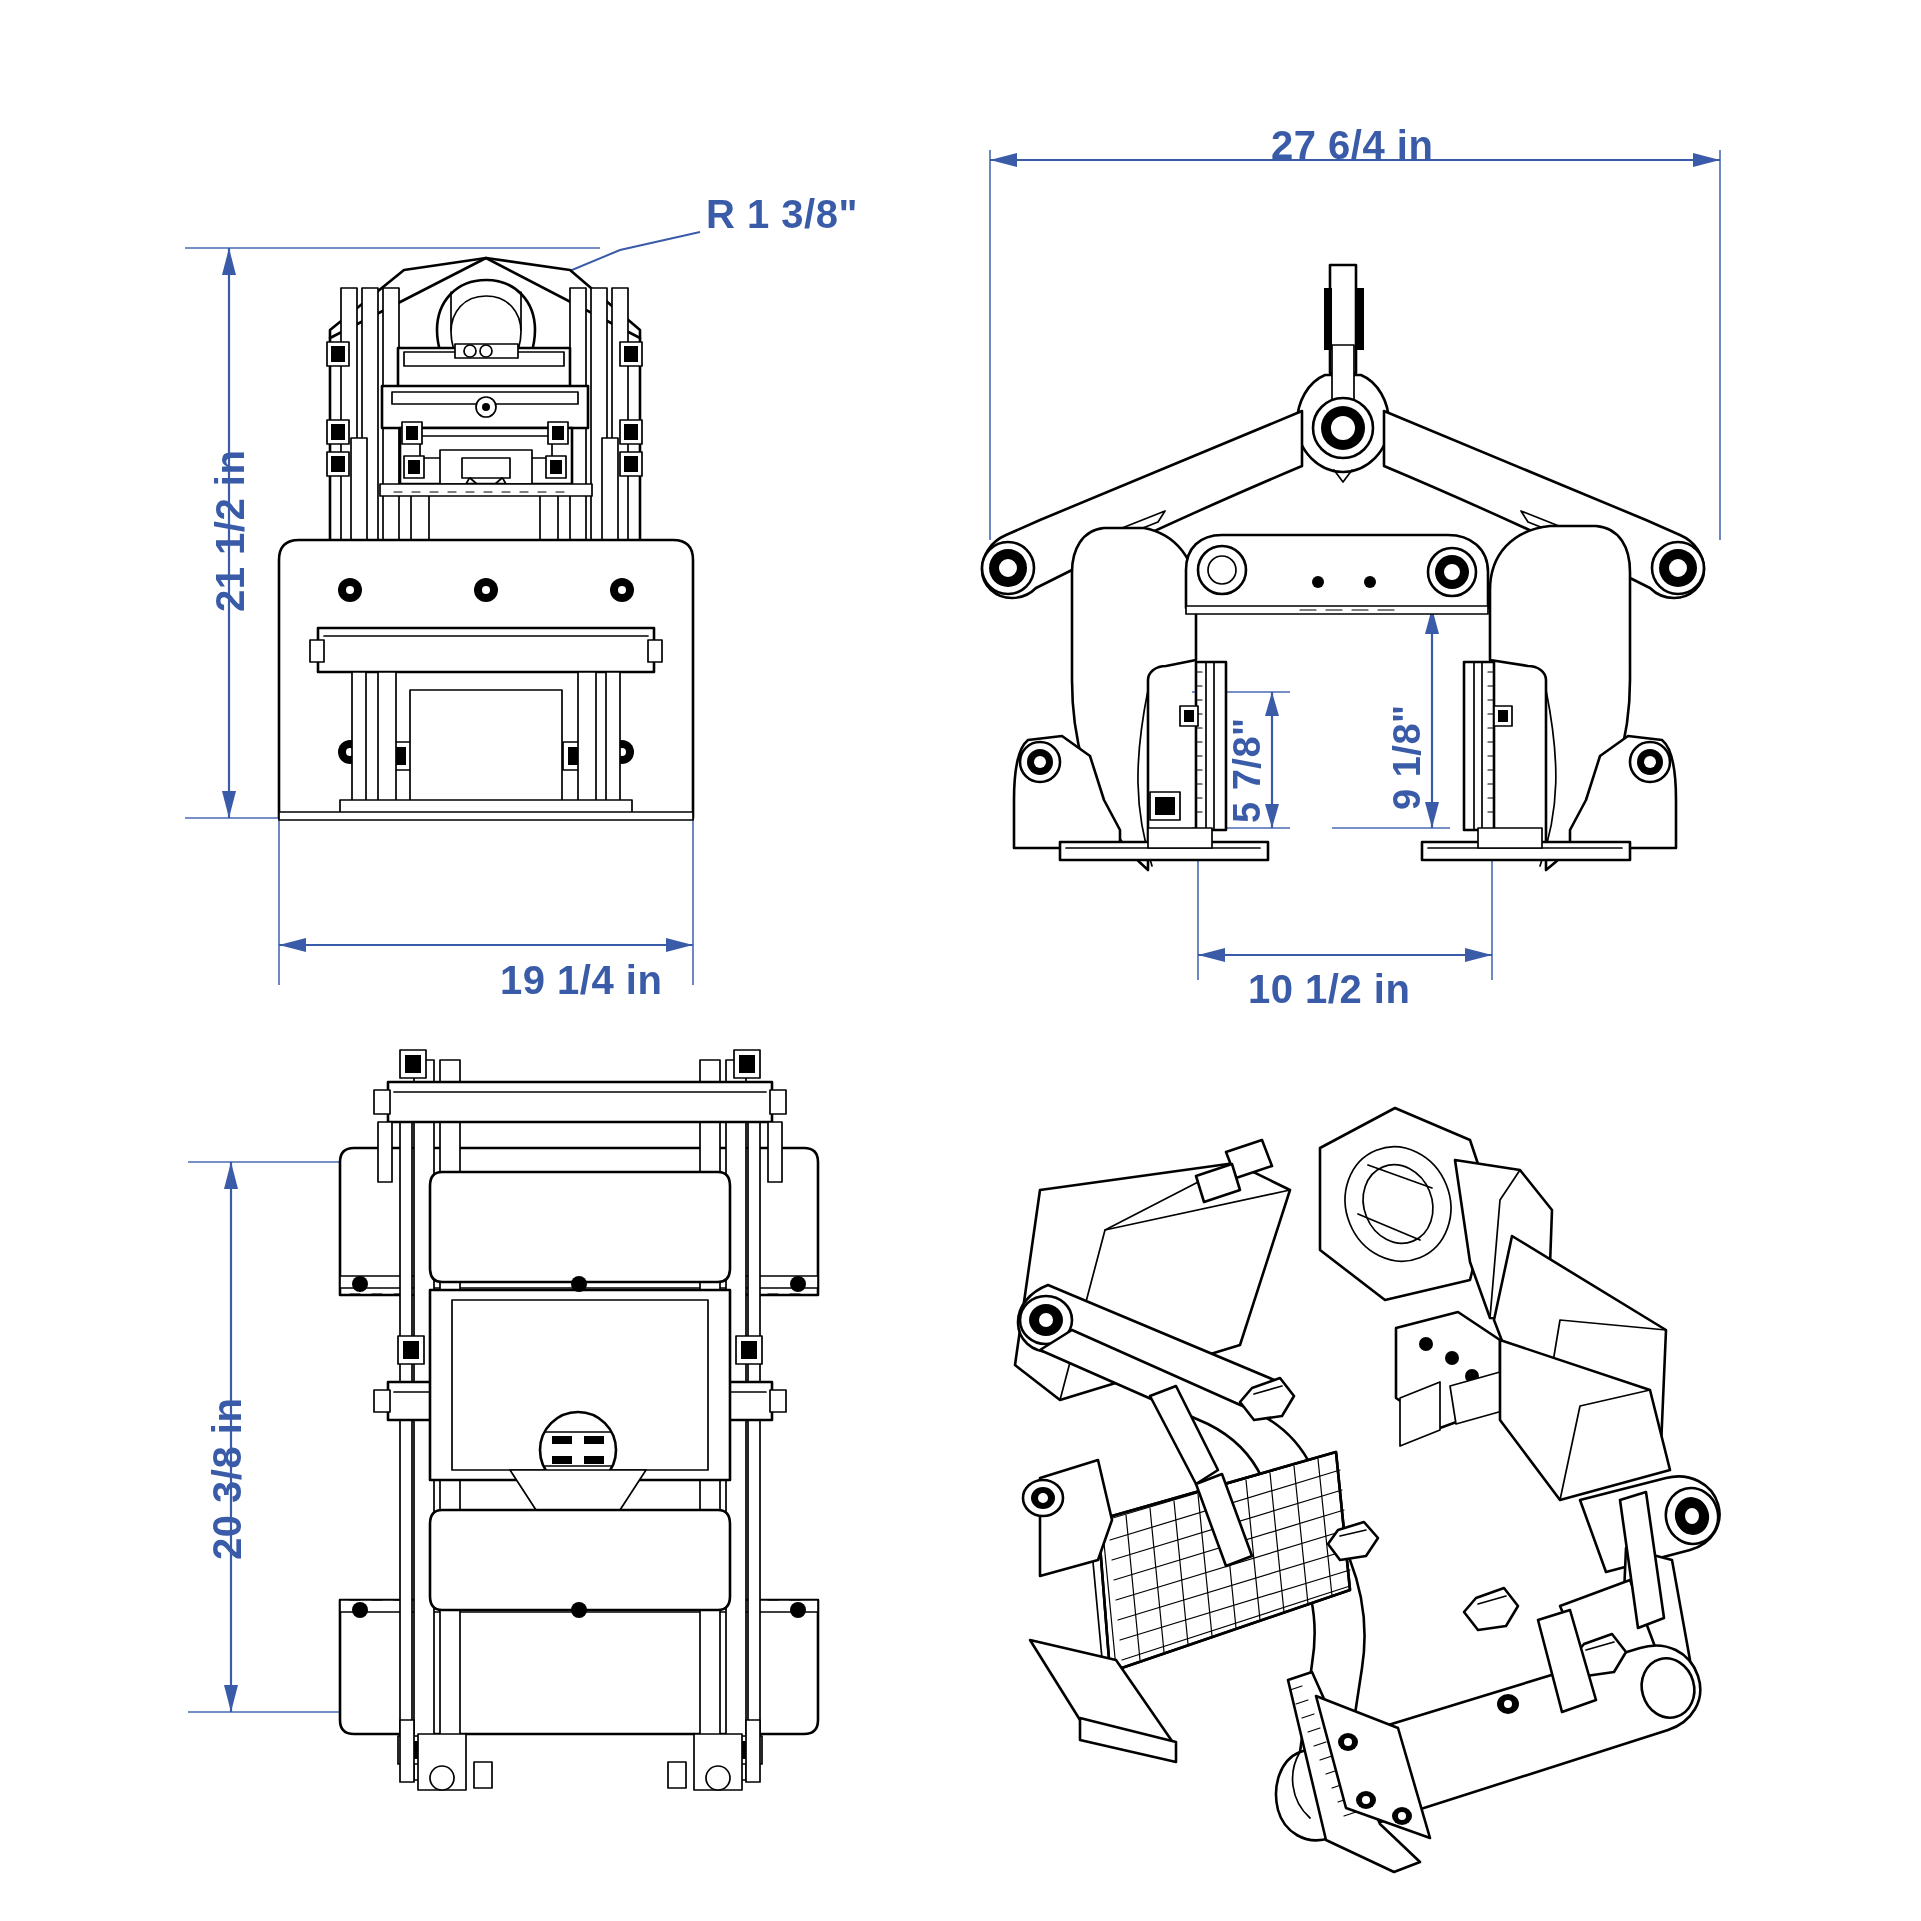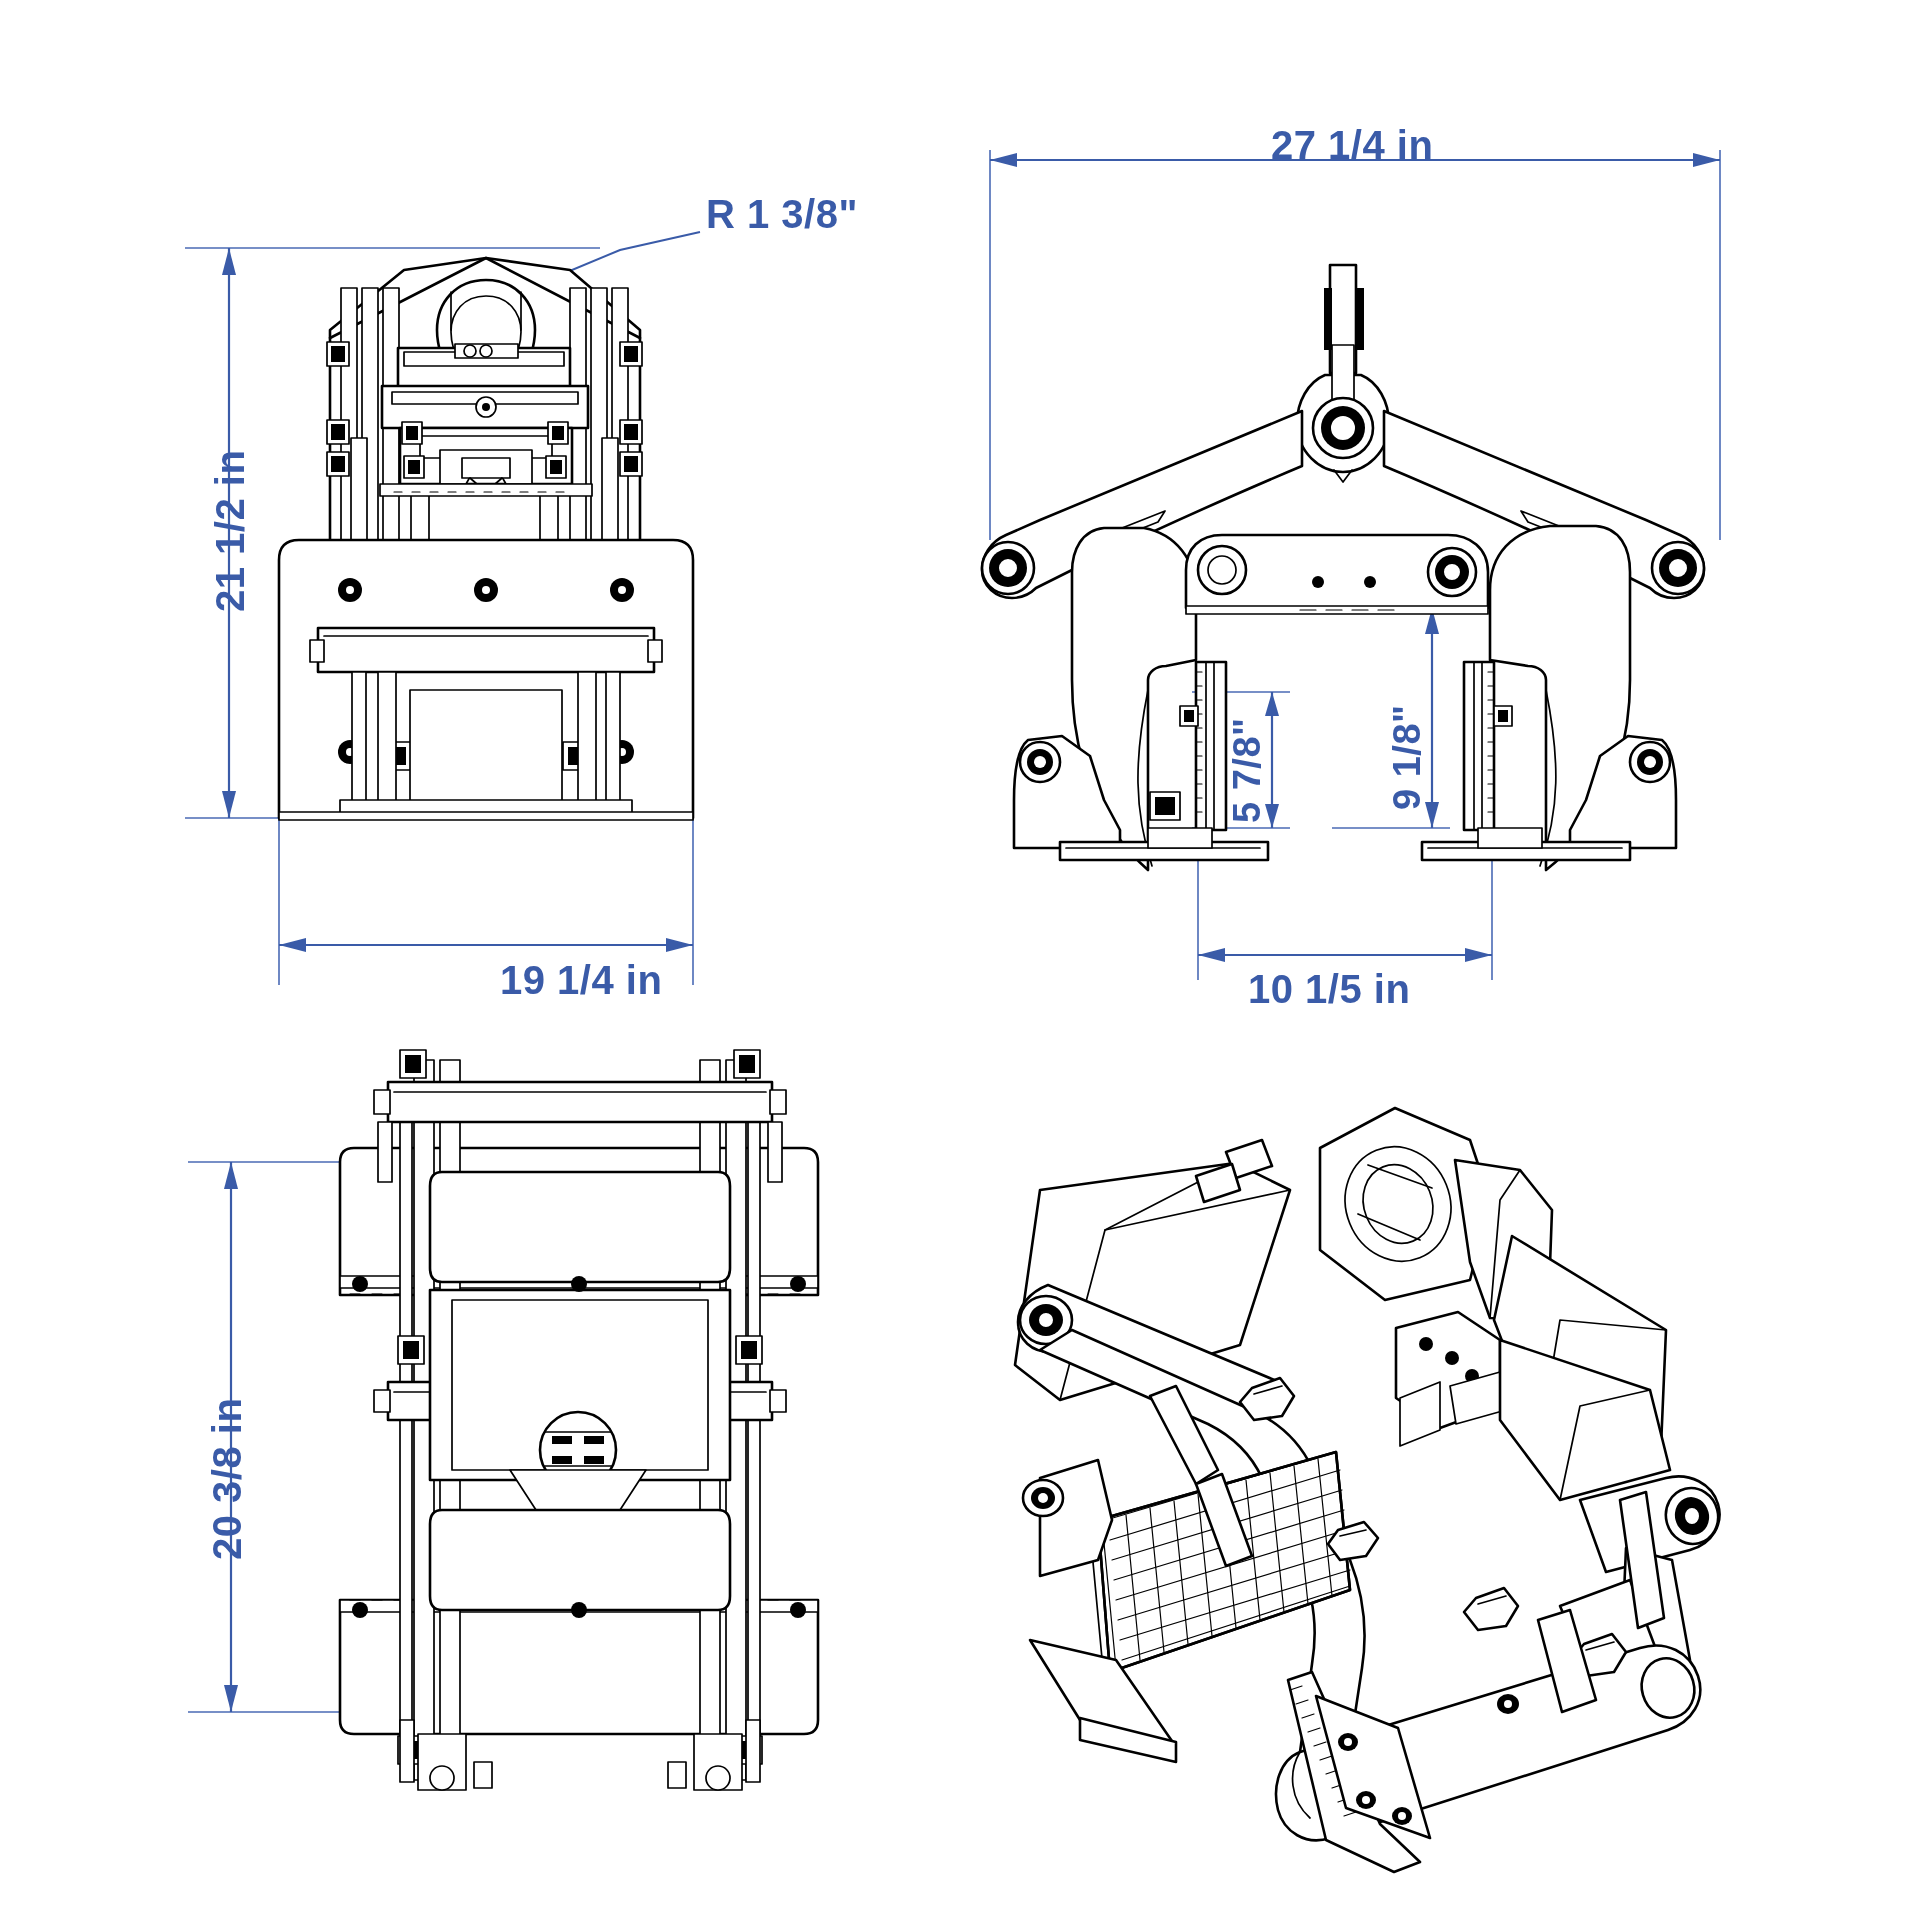--- a/index.html
+++ b/index.html
@@ -34,27 +34,27 @@
 <body>
 
 <div id="sheet">
 
   <div class="dimtxt rot90" style="left:208px; top:612px;">21 1/2 in</div>
 
   <div class="dimtxt" style="left:500px; top:958px;">19 1/4 in</div>
 
   <div class="dimtxt" style="left:706px; top:192px;">R 1 3/8"</div>
 
-  <div class="dimtxt" style="left:1271px; top:123px;">27 1/4 in</div>
+  <div class="dimtxt" style="left:1271px; top:123px;">27 6/4 in</div>
 
   <div class="dimtxt rot90" style="left:1226px; top:823px; font-size:38px;">5 7/8"</div>
 
   <div class="dimtxt rot90" style="left:1386px; top:810px; font-size:38px;">9 1/8"</div>
 
-  <div class="dimtxt" style="left:1248px; top:967px;">10 1/5 in</div>
+  <div class="dimtxt" style="left:1248px; top:967px;">10 1/2 in</div>
 
   <div class="dimtxt rot90" style="left:205px; top:1560px;">20 3/8 in</div>
 
   <svg width="1921" height="1921" viewBox="0 0 1921 1921" style="position:absolute;left:0;top:0;">
 
     <g>
 
       <g>
         <line class="dimthin" x1="185" y1="248" x2="600" y2="248"></line>
         <line class="dimthin" x1="185" y1="818" x2="600" y2="818"></line>

